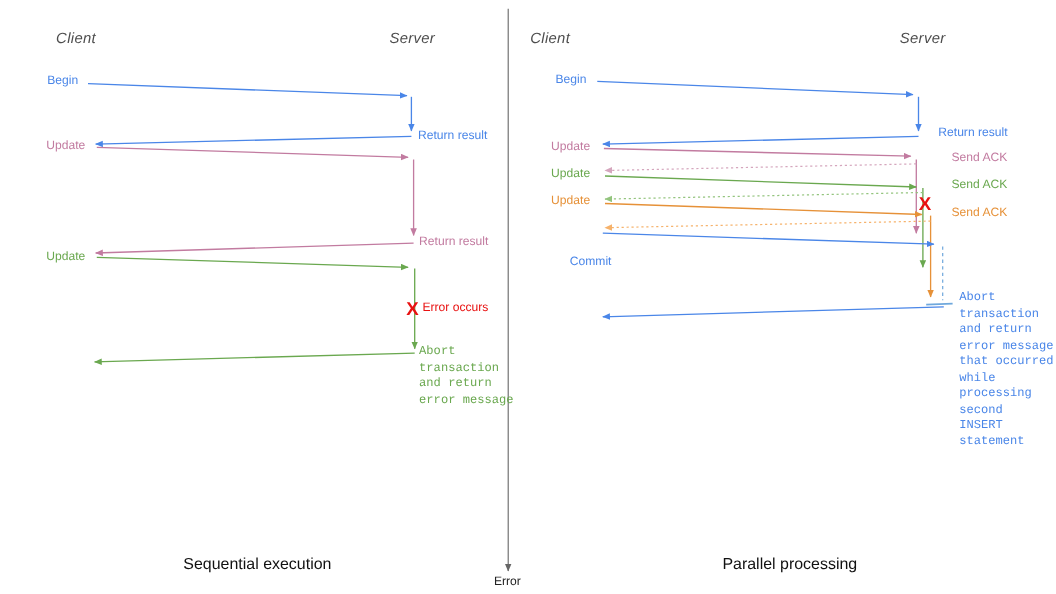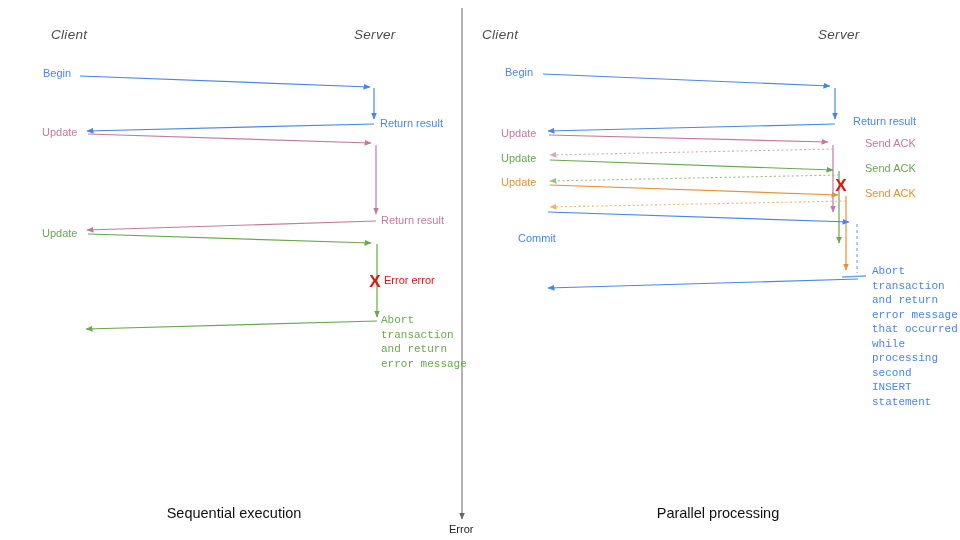--- a/index.html
+++ b/index.html
@@ -92,21 +92,21 @@
   <div class="hdr" style="left:51px;top:27px;">Client</div>
   <div class="hdr" style="left:354px;top:27px;">Server</div>
 
   <div class="lbl blue" style="left:43px;top:67px;">Begin</div>
   <div class="lbl blue" style="left:380px;top:117px;">Return result</div>
   <div class="lbl pink" style="left:42px;top:126px;">Update</div>
   <div class="lbl pink" style="left:381px;top:214px;">Return result</div>
   <div class="lbl green" style="left:42px;top:227px;">Update</div>
 
   <div class="xmark" style="left:375px;top:281px;">X</div>
-  <div class="lbl red" style="left:384px;top:274px;">Error error</div>
+  <div class="lbl red" style="left:384px;top:274px;">Error occurs</div>
   <div class="lbl green multiline" style="left:381px;top:313px;">Abort
 transaction
 and return
 error message</div>
 
   <div class="hdr" style="left:482px;top:27px;">Client</div>
   <div class="hdr" style="left:818px;top:27px;">Server</div>
 
   <div class="lbl blue" style="left:505px;top:66px;">Begin</div>
   <div class="lbl blue" style="left:853px;top:115px;">Return result</div>

